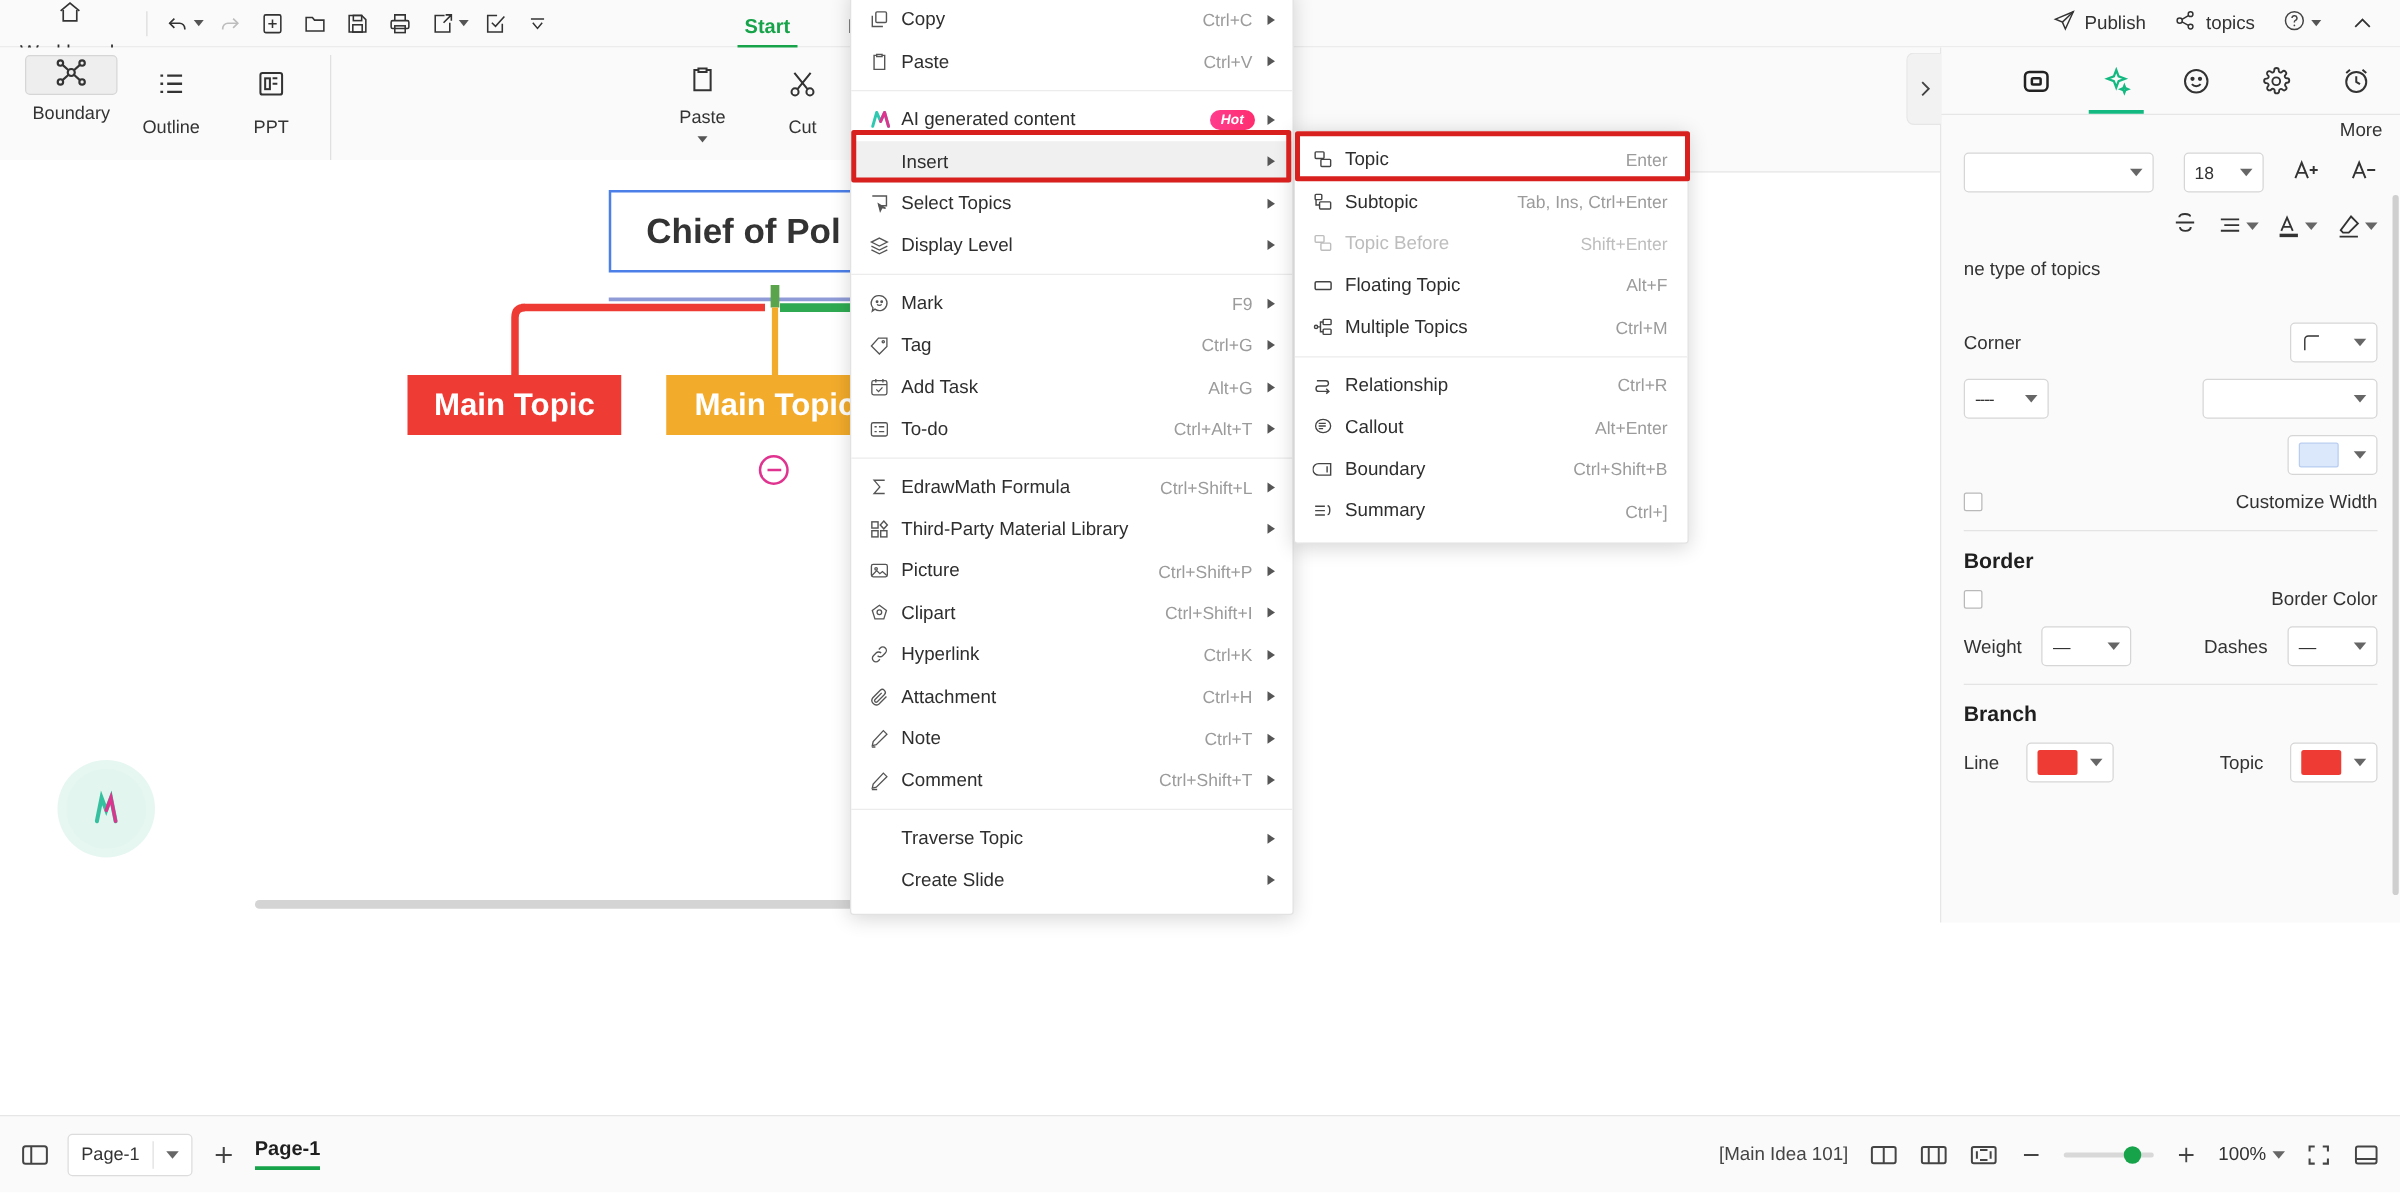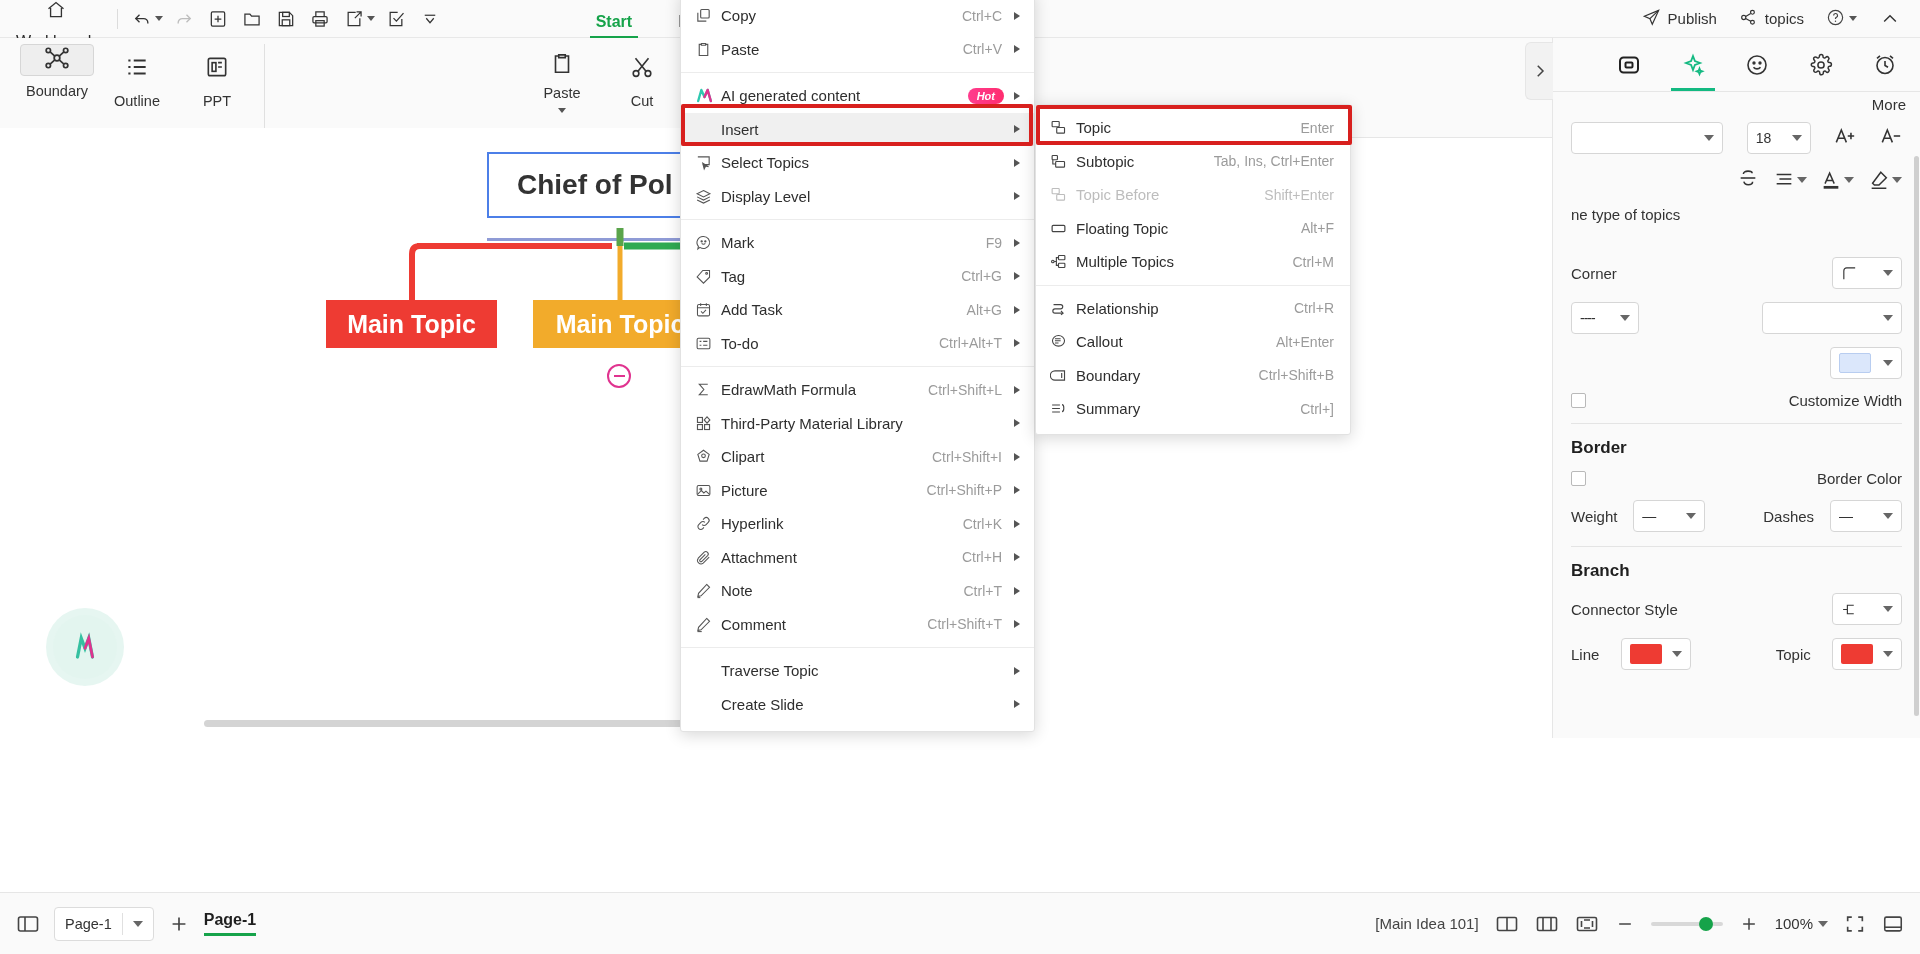--- a/index.html
+++ b/index.html
@@ -565,29 +565,20 @@
         <div class="sel" style="width:72px">
           <span style="color:#333">—</span>
             <span class="chev"></span>
         </div>
       </div>
 
       <div class="rp-divider"></div>
 
       <div class="rp-h">Branch</div>
       <div class="rp-row" style="justify-content:space-between">
-        <span class="rp-label">Connector Style</span>
-        <div class="sel" style="width:70px">
-          <svg width="17" height="17" viewBox="0 0 24 24" fill="none" stroke="#333" stroke-width="1.6">
-              <path d="M3 12h6M9 12V6h9M9 12v6h9"></path>
-            </svg>
-          <span class="chev"></span>
-        </div>
-      </div>
-      <div class="rp-row" style="justify-content:space-between">
         <span class="rp-label">Line</span>
         <div class="sel" style="width:70px;margin-right:64px">
           <span class="swatch" id="line-sw" style="background: rgb(238, 59, 51);"></span>
           <span class="chev"></span>
         </div>
         <span class="rp-label">Topic</span>
         <div class="sel" style="width:70px">
           <span class="swatch" id="topic-sw" style="background: rgb(238, 59, 51);"></span>
           <span class="chev"></span>
         </div>
@@ -729,38 +720,38 @@
             <path d="M17 2.6l4 4.4-4 4.4-4-4.4z"></path>
           </svg>
       </span>
       <span class="mi-lbl">Third-Party Material Library</span>
       <span class="mi-sc"></span>
       <span class="mi-arrow"></span>
     </div>
     <div class="mi">
       <span class="mi-ic">
         <svg width="17" height="17" viewBox="0 0 24 24" fill="none" stroke="#555" stroke-width="1.5">
-            <path d="M12 3.2 20 9l-3 9.5H7L4 9z"></path>
-            <circle cx="12" cy="11" r="2.6"></circle>
-          </svg>
-      </span>
-      <span class="mi-lbl">Clipart</span>
-      <span class="mi-sc">Ctrl+Shift+I</span>
-      <span class="mi-arrow noarrow"></span>
-    </div>
-    <div class="mi">
-      <span class="mi-ic">
-        <svg width="17" height="17" viewBox="0 0 24 24" fill="none" stroke="#555" stroke-width="1.5">
             <rect x="3" y="5" width="18" height="14" rx="2"></rect>
             <circle cx="8.3" cy="10" r="1.4"></circle>
             <path d="M3.6 17.5 9 12l3.5 3.5 3-2.5 4.9 4.5"></path>
           </svg>
       </span>
       <span class="mi-lbl">Picture</span>
       <span class="mi-sc">Ctrl+Shift+P</span>
+      <span class="mi-arrow noarrow"></span>
+    </div>
+    <div class="mi">
+      <span class="mi-ic">
+        <svg width="17" height="17" viewBox="0 0 24 24" fill="none" stroke="#555" stroke-width="1.5">
+            <path d="M12 3.2 20 9l-3 9.5H7L4 9z"></path>
+            <circle cx="12" cy="11" r="2.6"></circle>
+          </svg>
+      </span>
+      <span class="mi-lbl">Clipart</span>
+      <span class="mi-sc">Ctrl+Shift+I</span>
       <span class="mi-arrow noarrow"></span>
     </div>
     <div class="mi">
       <span class="mi-ic">
         <svg width="17" height="17" viewBox="0 0 24 24" fill="none" stroke="#555" stroke-width="1.5">
             <path d="M10 13.5a4 4 0 0 0 5.7 0l3-3a4 4 0 1 0-5.7-5.7l-1.6 1.6"></path>
             <path d="M14 10.5a4 4 0 0 0-5.7 0l-3 3a4 4 0 1 0 5.7 5.7l1.6-1.6"></path>
           </svg>
       </span>
       <span class="mi-lbl">Hyperlink</span>

